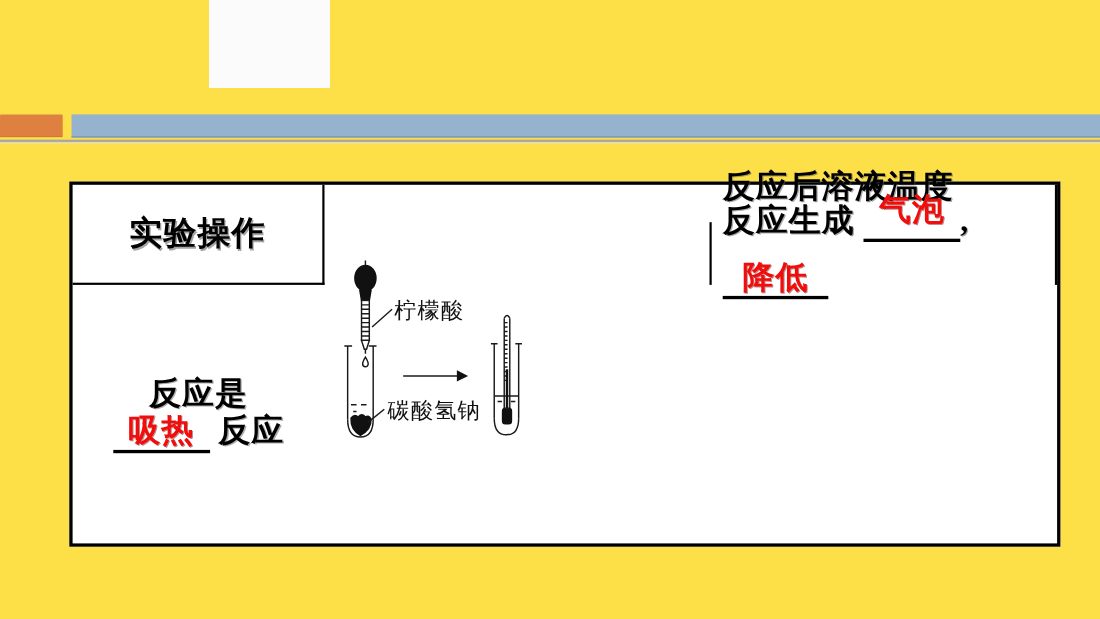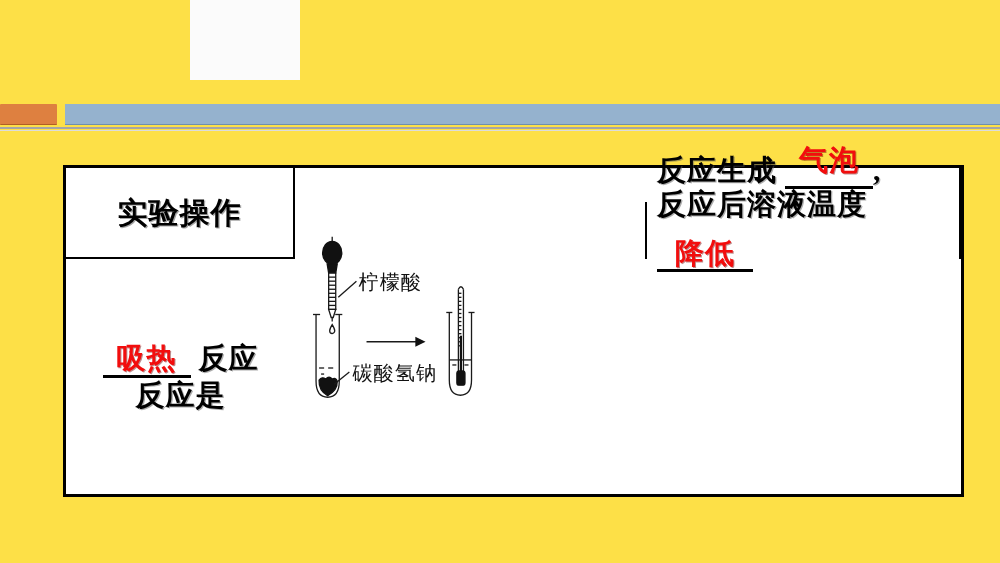--- a/index.html
+++ b/index.html
@@ -146,33 +146,33 @@
           <line x1="146" y1="134" x2="149" y2="134"></line>
           <line x1="146" y1="138" x2="149" y2="138"></line>
           <line x1="148.5" y1="128" x2="148.5" y2="163" stroke-width="2.2" stroke="#111"></line>
           <rect x="144.5" y="163" width="8" height="14" rx="2.5" fill="#111" stroke="#111"></rect>
         </g>
       </svg>
     </div>
 
     <div class="cell last-row cell-phenomenon body-text">
       <div class="line">
-        <span>反应生成</span><span class="blank blank-1"><span class="ans ans-raised">气泡</span></span><span>,</span>
+        <span>反应后溶液温度</span>
       </div>
       <div class="line">
-        <span>反应后溶液温度</span>
+        <span>反应生成</span><span class="blank blank-1"><span class="ans ans-raised">气泡</span></span><span>,</span>
       </div>
       <div class="line line3">
         <span class="blank blank-2"><span class="ans">降低</span></span>
       </div>
     </div>
 
     <div class="cell last-row last-col cell-conclusion body-text">
       <div class="line">
-        <span class="blank blank-3"><span class="ans">吸热</span></span><span>反应</span>
+        <span>反应是</span>
       </div>
       <div class="line">
-        <span>反应是</span>
+        <span class="blank blank-3"><span class="ans">吸热</span></span><span>反应</span>
       </div>
     </div>
 
   </div>
 </div>
 
 </body></html>

